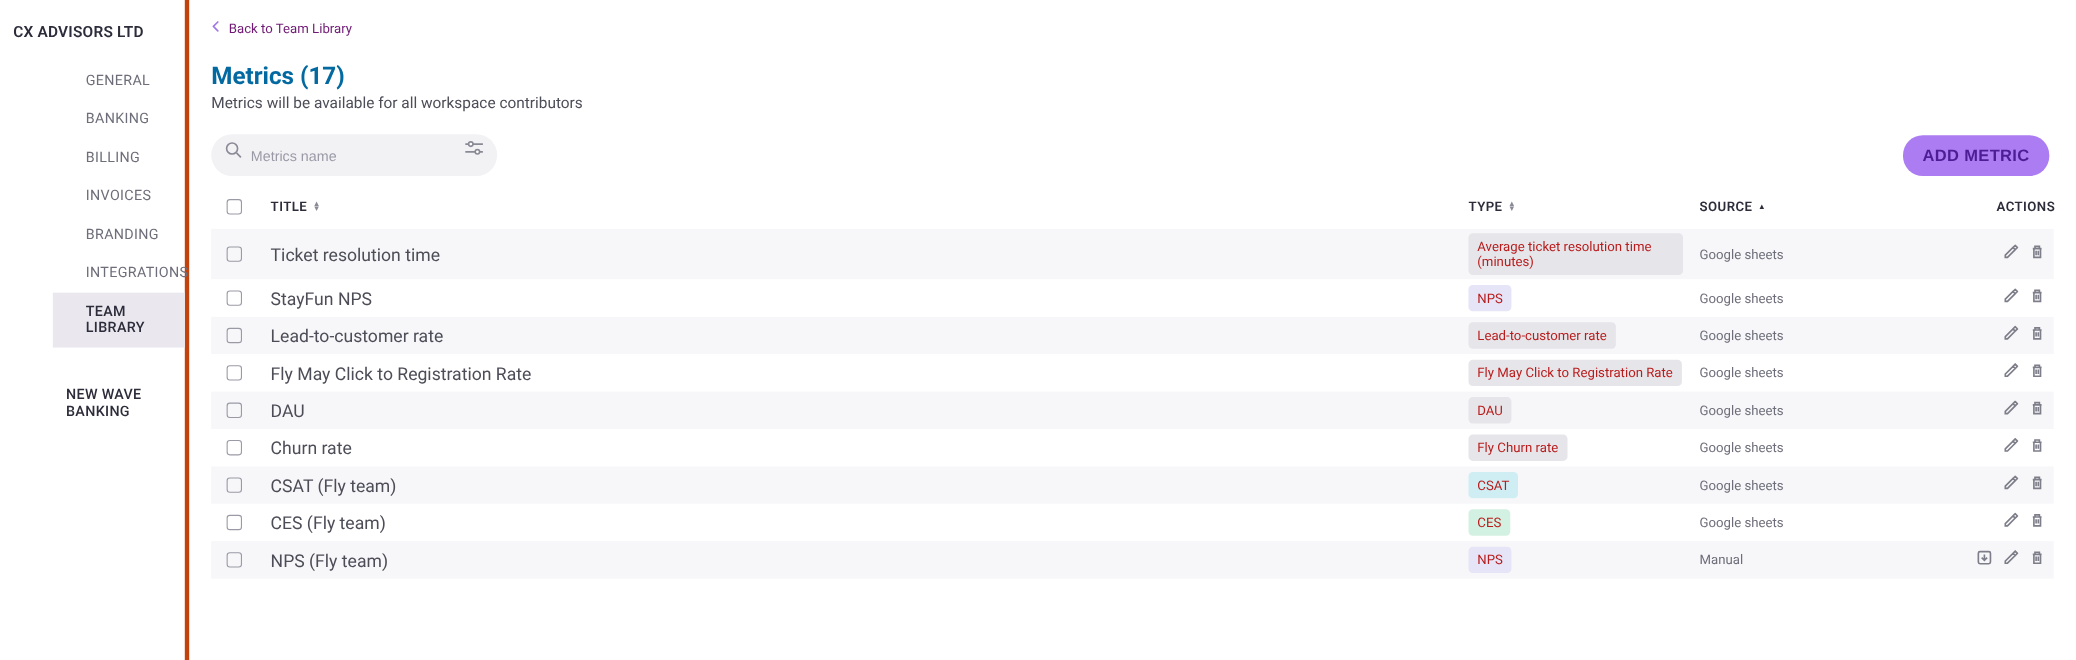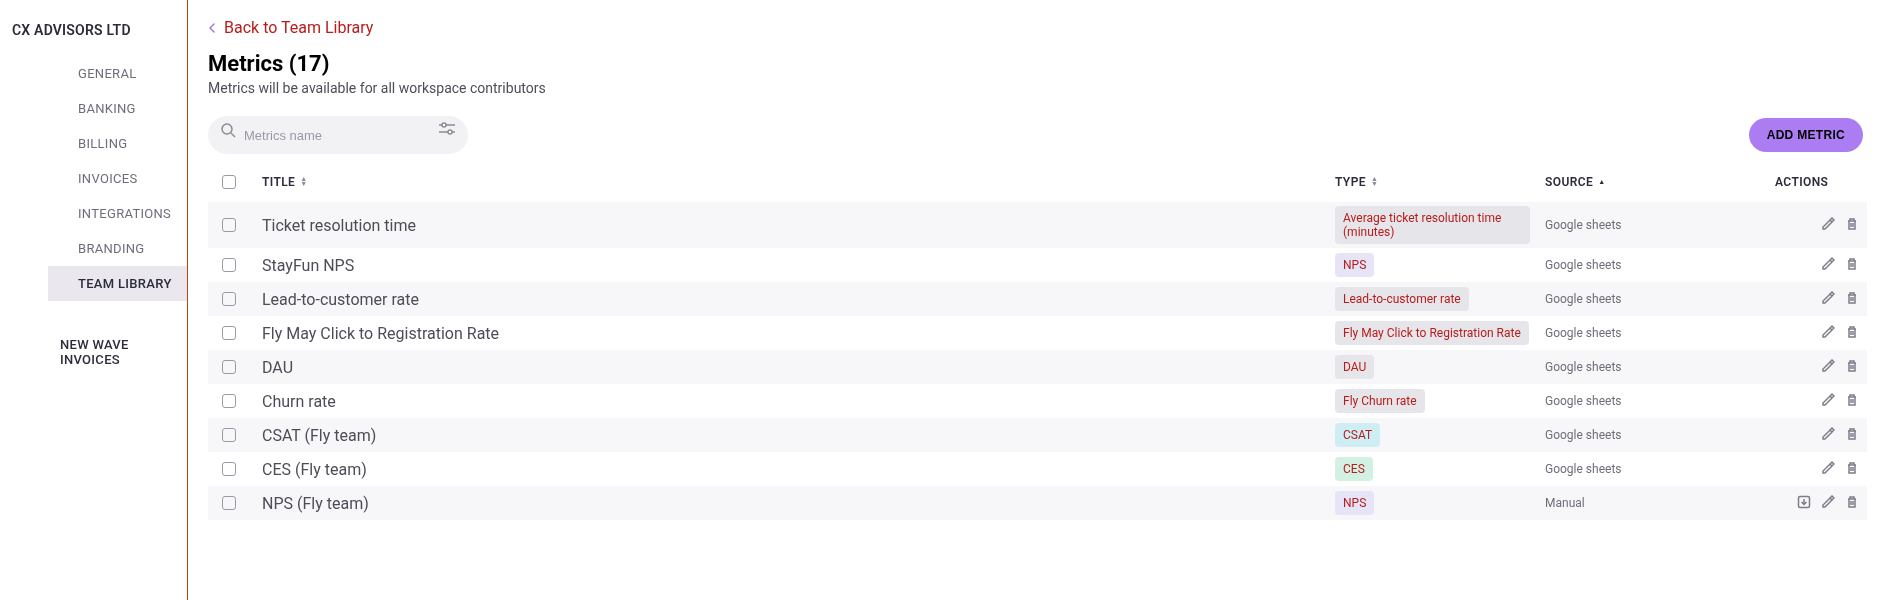--- a/index.html
+++ b/index.html
@@ -11,23 +11,23 @@
     font-size: 13px;
   }
   .app {
     display: flex;
     width: 1887px;
     height: 600px;
     overflow: hidden;
   }
   
   .sidebar {
-    width: 188px;
+    width: 172px;
     flex-shrink: 0;
-    border-right: 1px solid #c2410c;
+    border-right: 4px solid #c2410c;
     background: #fff;
     padding-top: 16px;
   }
   .org-title {
     padding: 6px 12px 18px 12px;
     font-weight: 600;
     font-size: 14px;
     color: #2c2c3a;
     letter-spacing: 0.2px;
   }
@@ -57,33 +57,33 @@
     font-weight: 500;
     font-size: 13px;
   }
   
   .main {
     flex: 1;
     padding: 18px 20px 0 20px;
     width: 1500px;
   }
   .back-link {
-    color: #b91c1c;
-    font-size: 16px;
+    color: #701a75;
+    font-size: 12px;
     cursor: pointer;
     display: inline-flex;
-    align-items: center;
+    align-items: flex-start;
     gap: 6px;
   }
   .back-link svg { stroke: #a079e6; }
   .page-title {
     font-size: 22px;
     font-weight: 700;
-    margin: 14px 0 4px 0;
-    color: #000000;
+    margin: 24px 0 4px 0;
+    color: #0369a1;
   }
   .page-sub {
     font-size: 14px;
     color: #4d4d58;
     margin-bottom: 20px;
   }
   .toolbar {
     display: flex;
     align-items: center;
     justify-content: space-between;
@@ -105,25 +105,25 @@
     background: transparent;
     font-size: 13px;
     color: #6e6e7a;
     flex: 1;
   }
   .search-input::placeholder { color: #9a9aa6; }
   .icon-stroke { stroke: #8a8a96; fill: none; stroke-width: 1.5; }
   .filter-icon { cursor: pointer; margin-left: 4px; }
   .add-btn {
     background: #ac7cf2;
-    color: #000000;
+    color: #4c1d95;
     border: none;
     border-radius: 18px;
     padding: 10px 18px;
-    font-size: 12px;
+    font-size: 15px;
     font-weight: 600;
     letter-spacing: 0.3px;
     cursor: pointer;
     text-align: right;
   }
   
   .table {
     width: 100%;
   }
   .row {
@@ -176,45 +176,45 @@
     font-size: 12px;
     color: #6e6e7a;
   }
   .cell-actions {
     display: flex;
     justify-content: flex-end;
     gap: 10px;
   }
   .action-icon { cursor: pointer; }
   .action-icon svg { stroke: #7e7e8a; fill: none; stroke-width: 1.5; }
-  .th-actions { text-align: right; padding-right: 2px; }
+  .th-actions { text-align: right; padding-right: 2px; margin-left: 40px; }
   .sort-arrows {
     display:inline-flex; flex-direction:column; line-height:5px; font-size:7px; color:#8a8a96;
   }
   .sort-arrows.asc .up { color:#2c2c3a; }
   
 </style>
 </head>
 <body>
 
 <div class="app">
 
   <aside class="sidebar">
     <div class="org-title">CX ADVISORS LTD</div>
     <nav class="nav-group">
       <div class="nav-item">GENERAL</div>
       <div class="nav-item">BANKING</div>
       <div class="nav-item">BILLING</div>
       <div class="nav-item">INVOICES</div>
+      <div class="nav-item">BRANDING</div>
       <div class="nav-item">INTEGRATIONS</div>
-      <div class="nav-item">BRANDING</div>
       <div class="nav-item active">TEAM LIBRARY</div>
     </nav>
     <nav class="nav-group nav-secondary">
-      <div class="nav-item">NEW WAVE INVOICES</div>
+      <div class="nav-item">NEW WAVE BANKING</div>
     </nav>
   </aside>
 
   <main class="main">
 
     <a class="back-link">
       <svg width="10" height="10" viewBox="0 0 10 10">
           <path d="M6 1 L2 5 L6 9" fill="none" stroke-width="1.5" stroke-linecap="round" stroke-linejoin="round"></path>
         </svg>
       <span>Back to Team Library</span>

